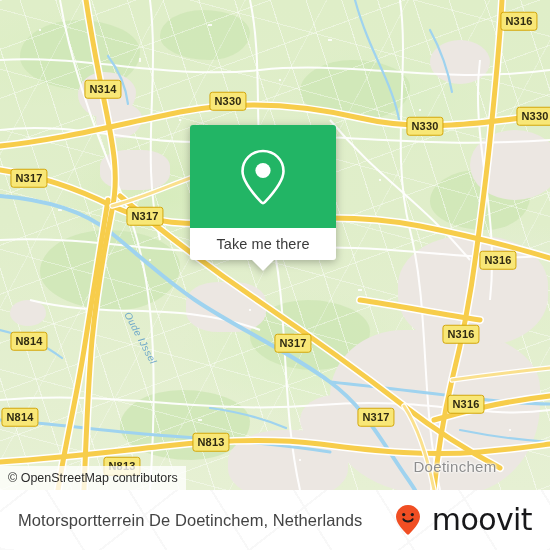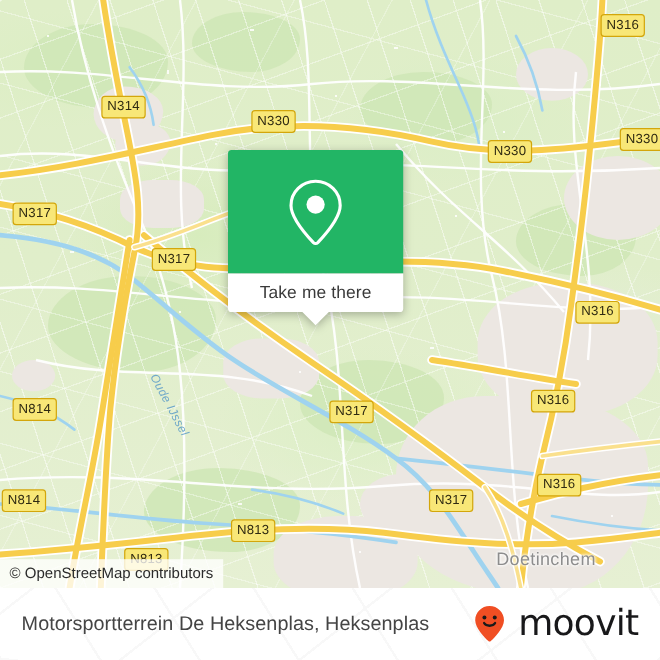--- a/index.html
+++ b/index.html
@@ -73,21 +73,21 @@
       radial-gradient(2px 2px at 180px 120px,#fff 60%,transparent 61%),
       radial-gradient(2px 2px at 380px 180px,#fff 60%,transparent 61%);
   }
 
   
   svg.roads{position:absolute;left:0;top:0;width:550px;height:490px;}
 
   
   .shield{position:absolute;transform:translate(-50%,-50%);
     background:#f8e777;border:1.5px solid #d3a60b;border-radius:3px;
-    color:#2f2a12;font-weight:normal;font-size:11px;line-height:1;
+    color:#2f2a12;font-weight:bold;font-size:11px;line-height:1;
     padding:2.5px 4px 3px;letter-spacing:.2px;
     font-family:"Liberation Sans","DejaVu Sans",sans-serif;white-space:nowrap;}
 
   .placelabel{position:absolute;transform:translate(-50%,-50%);
     color:#8d8d8d;font-size:15px;letter-spacing:.3px;white-space:nowrap;
     text-shadow:0 0 3px #fff,0 0 3px #fff,0 0 2px #fff;}
 
   .riverlabel{position:absolute;color:#6fa8c9;font-size:10px;font-style:italic;
     white-space:nowrap;letter-spacing:.4px;}
 
@@ -263,21 +263,21 @@
       <div class="card-tail"></div>
     </div>
 
     <div class="attrib">
       <span>© OpenStreetMap contributors</span>
     </div>
   </div>
 
   <div class="footer">
     <div class="footer-wm"></div>
-    <div class="footer-title">Motorsportterrein De Heksenplas, Heksenplas</div>
+    <div class="footer-title">Motorsportterrein De Doetinchem, Netherlands</div>
     <div class="logo">
       <svg width="26" height="32" viewBox="0 0 26 32">
         <path d="M13 1 C6.4 1 1 6.3 1 12.8 C1 19.6 9.3 27.6 12 30.2 C12.6 30.8 13.4 30.8 14 30.2 C16.7 27.6 25 19.6 25 12.8 C25 6.3 19.6 1 13 1 Z" fill="#f04e23"></path>
         <circle cx="8.7" cy="10.6" r="1.65" fill="#1a1a1a"></circle>
         <circle cx="17.3" cy="10.6" r="1.65" fill="#1a1a1a"></circle>
         <path d="M8.4 15.2 C10.1 18.2 15.9 18.2 17.6 15.2" fill="none" stroke="#1a1a1a" stroke-width="1.9" stroke-linecap="round"></path>
       </svg>
       <span class="logo-word">moovit</span>
     </div>
   </div>

